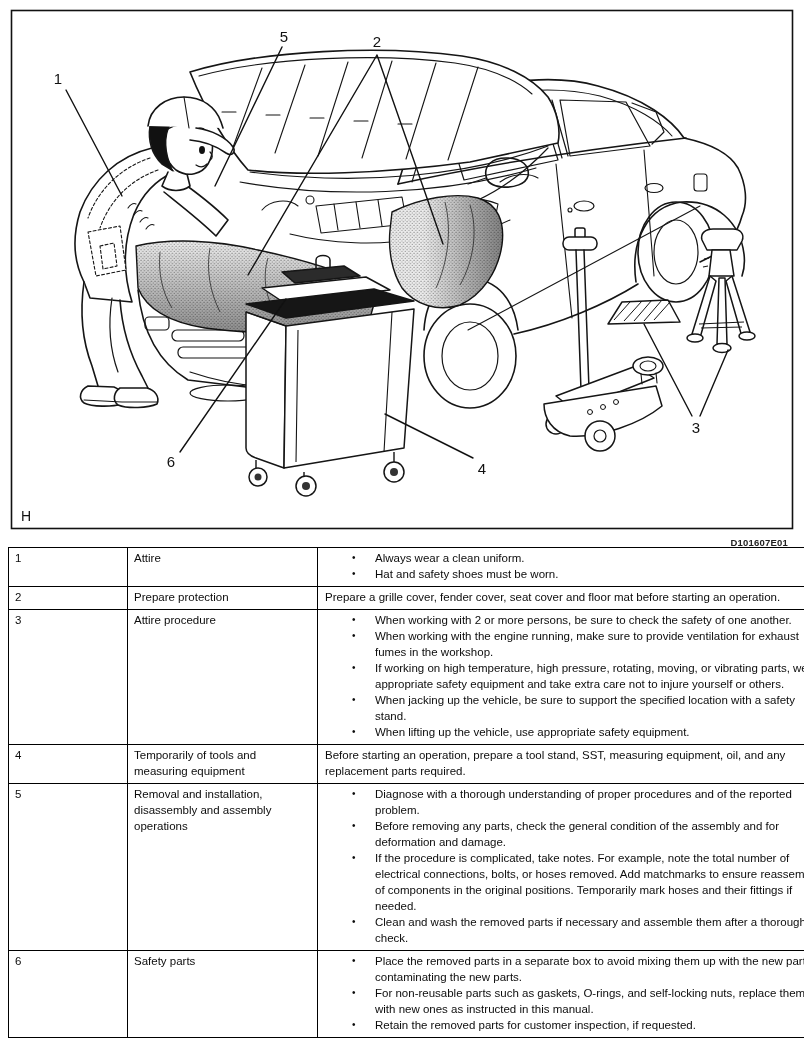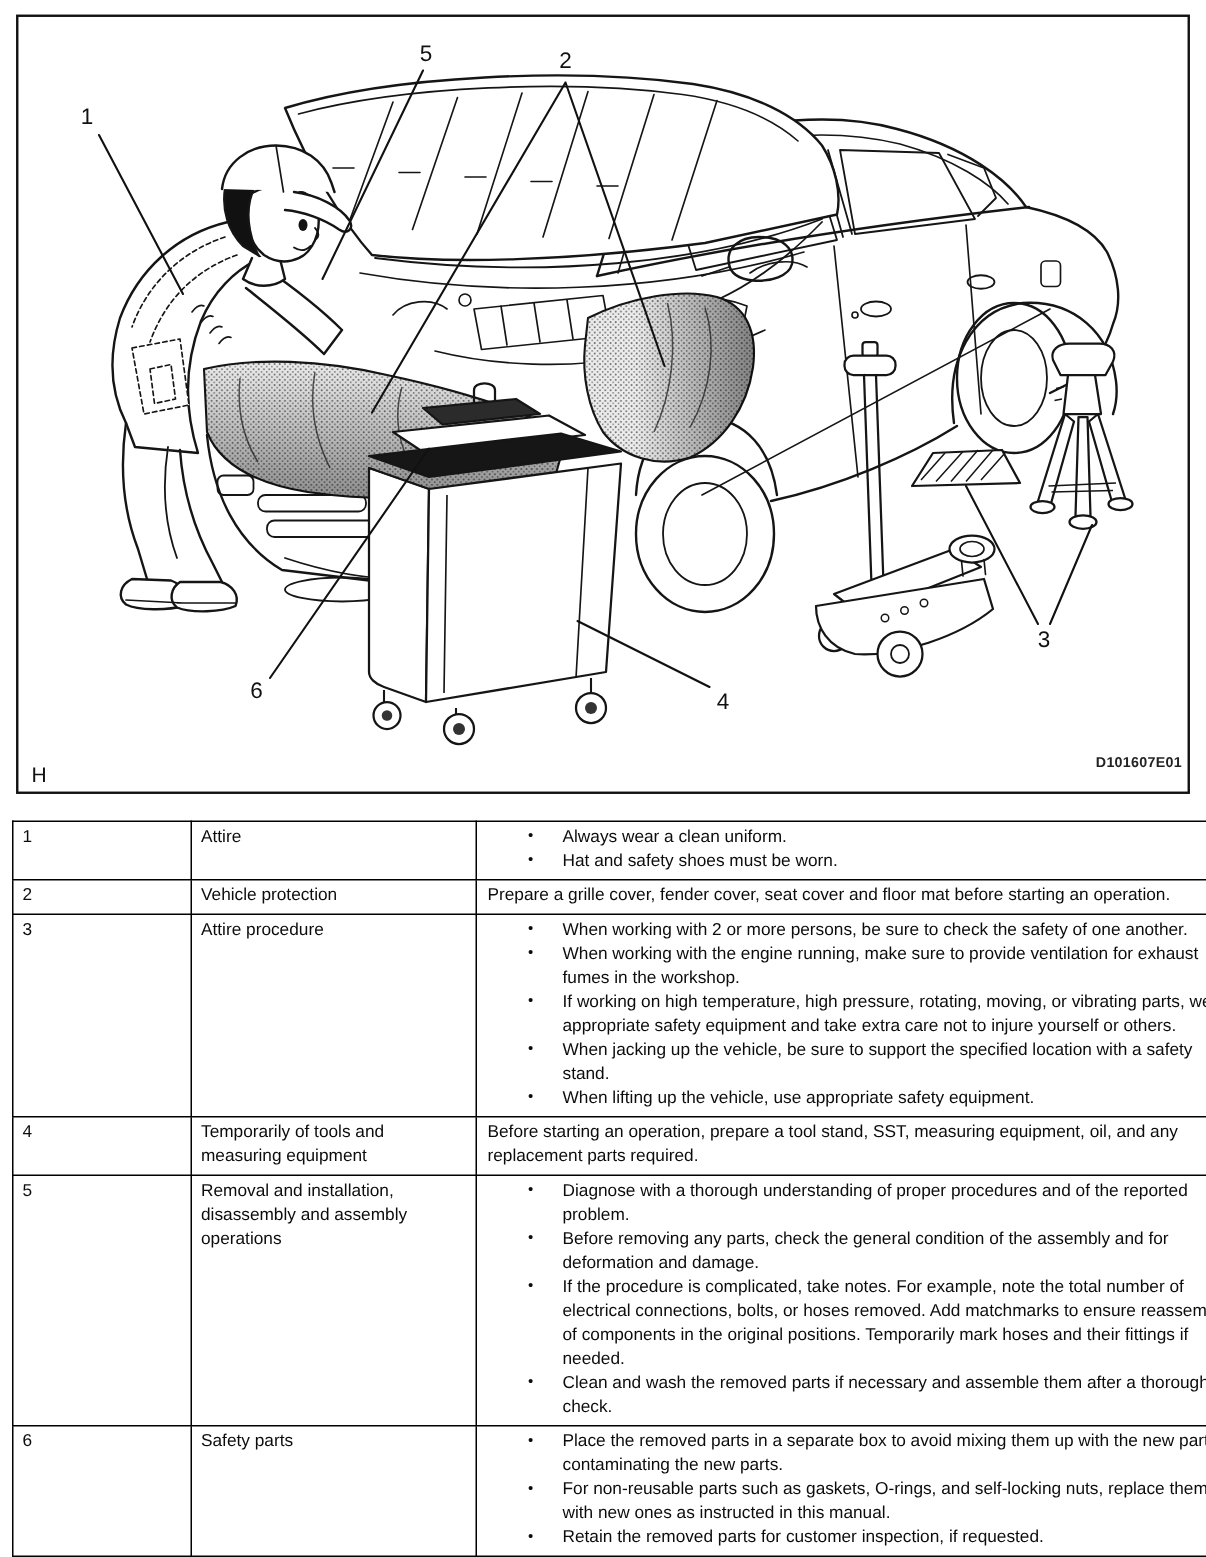--- a/index.html
+++ b/index.html
@@ -3,21 +3,21 @@
 <meta charset="utf-8">
 <style>
   html,body{margin:0;padding:0;background:#fff;}
   .page{position:relative;width:804px;height:1038px;background:#fff;overflow:hidden;
         font-family:"Liberation Sans",sans-serif;color:#0c0c0c;}
   .figure{position:absolute;left:0;top:0;width:804px;height:540px;}
   .figure svg{position:absolute;left:0;top:0;}
   .callout{position:absolute;transform:translate(-50%,-50%);font:15px "Liberation Sans",sans-serif;
            color:#111;background:#fff;padding:0 2px;line-height:1;}
   .h-label{position:absolute;left:21px;top:508px;font:14px "Liberation Sans",sans-serif;color:#111;}
-  .fig-code{position:absolute;right:16px;top:503px;font:bold 9.5px "Liberation Sans",sans-serif;color:#222;letter-spacing:.2px;}
+  .fig-code{position:absolute;right:16px;top:537px;font:bold 9.5px "Liberation Sans",sans-serif;color:#222;letter-spacing:.2px;}
   table.legend{position:absolute;left:8px;top:547px;width:789px;border-collapse:collapse;table-layout:fixed;
         font:11.5px/16px "Liberation Sans",sans-serif;color:#0c0c0c;}
   table.legend td{border:1.6px solid #000;vertical-align:top;padding:2px 5px 4px 6px;}
   td.c-num{width:107px;}
   td.c-item{width:178px;padding-left:9px;}
   td.c-desc{width:504px;}
   .bl{display:flex;padding-left:28px;}
   .bl .b{flex:none;width:23px;font-size:10px;line-height:16px;}
   .bl .t{flex:1;}
   .plain{padding-left:1px;}
@@ -244,21 +244,21 @@
               <span class="t">Always wear a clean uniform.</span>
             </div>
           <div class="bl">
               <span class="b">•</span>
               <span class="t">Hat and safety shoes must be worn.</span>
             </div>
         </td>
       </tr>
       <tr>
         <td class="c-num">2</td>
-        <td class="c-item">Vehicle protection</td>
+        <td class="c-item">Prepare protection</td>
         <td class="c-desc">
             <div class="plain">Prepare a grille cover, fender cover, seat cover and floor mat before starting an operation.</div>
           </td>
       </tr>
       <tr>
         <td class="c-num">3</td>
         <td class="c-item">Attire procedure</td>
         <td class="c-desc">
           <div class="bl">
               <span class="b">•</span>

